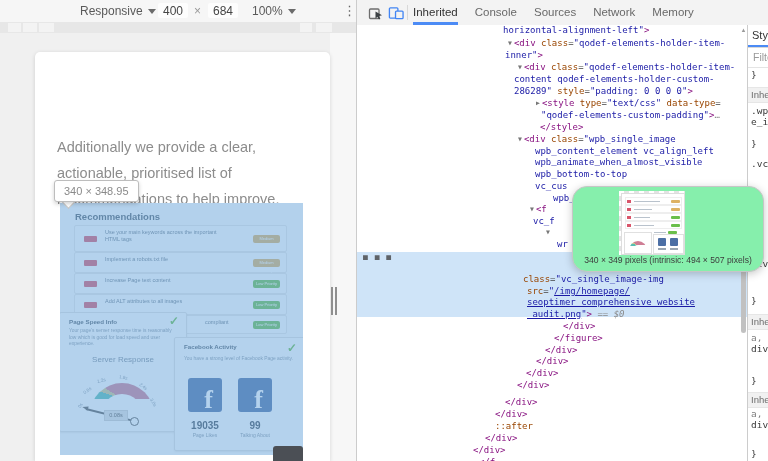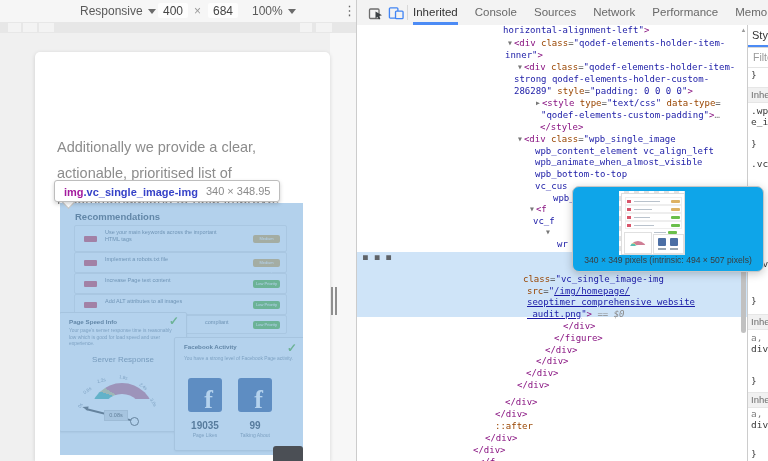--- a/index.html
+++ b/index.html
@@ -72,21 +72,21 @@
   .ct-at{color:#994500;}
   .ct-vl{color:#1a1aa6;}
   .ct-pl{color:#444;}
   .ct-lk{color:#1a1aa6;text-decoration:underline;}
   .ct-mt{color:#8a8a8a;font-style:italic;}
   .ct-el{color:#888;}
   .ct-ps{color:#994500;}
   #el-scroll-up{position:absolute;left:383px;top:2px;width:7px;font-size:6px;color:#9a9a9a;text-align:center;}
   #el-thumb{position:absolute;left:384px;top:215px;width:5px;height:93px;background:#c1c1c1;border-radius:3px;}
   
-  #img-preview{position:absolute;left:572px;top:186px;width:190px;height:84px;background:#0ea5e9;border:1px solid #c6c6c6;border-radius:7px;box-shadow:0 2px 8px rgba(0,0,0,.22);z-index:10;}
+  #img-preview{position:absolute;left:572px;top:186px;width:190px;height:84px;background:#86efac;border:1px solid #c6c6c6;border-radius:15px;box-shadow:0 2px 8px rgba(0,0,0,.22);z-index:10;}
   #checker{position:absolute;left:46px;top:4px;width:66px;height:64px;background-color:#fff;
     background-image:linear-gradient(45deg,#e3e3e3 25%,transparent 25%,transparent 75%,#e3e3e3 75%),linear-gradient(45deg,#e3e3e3 25%,transparent 25%,transparent 75%,#e3e3e3 75%);
     background-size:10px 10px;background-position:0 0,5px 5px;}
   #mini-shot{position:absolute;left:2px;top:2px;width:62px;height:60px;background:#fff;border:1px solid #ddd;}
   .m-row{position:absolute;left:3px;width:55px;height:6px;border:1px solid #eee;}
   .m-chip{position:absolute;left:1px;top:1.5px;width:4px;height:3px;background:#d9566b;}
   .m-line{position:absolute;left:8px;top:2.5px;width:26px;height:1.5px;background:#b9c2cc;}
   .m-pill{position:absolute;right:1px;top:1.5px;width:9px;height:3px;border-radius:1px;}
   .m-pill.medium{background:#ddb264;}
   .m-pill.low{background:#6abf4b;}
@@ -209,21 +209,20 @@
       <div class="fb-num" style="left:10px;top:82px">19035</div>
       <div class="fb-lab" style="left:4px;top:94px">Page Likes</div>
       <div class="fb-num" style="left:60px;top:82px">99</div>
       <div class="fb-lab" style="left:54px;top:94px">Talking About</div>
     </div>
   </div>
   <div id="audit-overlay"></div>
   <div id="dark-btn"></div>
 
   <div id="page-tooltip">
-    <span><span class="sel-tag">img</span><span class="sel-cls">.vc_single_image-img</span></span>
     <span class="sel-dim">340 × 348.95</span>
   </div>
   <div id="page-tooltip-arrow"></div>
 
   <div id="resize-handle">
       <i style="left:1px"></i>
       <i style="left:5px"></i>
     </div>
 
   <div id="panel-divider"></div>
@@ -236,34 +235,33 @@
     <svg class="tb-icon" style="left:31px" width="17" height="16" viewBox="0 0 17 16">
         <rect x="1.5" y="2.5" width="9" height="11" rx="1" fill="none" stroke="#4285f4" stroke-width="1.4"></rect>
         <rect x="8" y="6" width="8" height="8" rx="1" fill="#f3f3f3" stroke="#4285f4" stroke-width="1.4"></rect>
       </svg>
     <div id="tb-sep"></div>
     <div id="tab-strip">
         <div class="tab sel">Inherited</div>
         <div class="tab">Console</div>
         <div class="tab">Sources</div>
         <div class="tab">Network</div>
-        <div class="tab">Performance</div>
         <div class="tab">Memory</div>
       </div>
   </div>
 
   <div id="elements-panel">
     <div id="sel-highlight"></div>
     <div id="dots-btn">■ ■ ■</div>
     <div id="code-area">
         <div class="cl" style="left: 146px; top: 0px;"><span class="ct-vl">horizontal-alignment-left"</span><span class="ct-tg">&gt;</span></div>
         <div class="cl" style="left: 151px; top: 13px;"><span class="ct-ar">▼</span><span class="ct-tg">&lt;div</span><span class="ct-at"> class</span><span class="ct-pl">=</span><span class="ct-vl">"qodef-elements-holder-item-</span></div>
         <div class="cl" style="left: 148px; top: 25px;"><span class="ct-vl">inner"</span><span class="ct-tg">&gt;</span></div>
         <div class="cl" style="left: 161px; top: 37px;"><span class="ct-ar">▼</span><span class="ct-tg">&lt;div</span><span class="ct-at"> class</span><span class="ct-pl">=</span><span class="ct-vl">"qodef-elements-holder-item-</span></div>
-        <div class="cl" style="left: 157px; top: 49px;"><span class="ct-vl">strong qodef-elements-holder-custom-</span></div>
+        <div class="cl" style="left: 157px; top: 49px;"><span class="ct-vl">content qodef-elements-holder-custom-</span></div>
         <div class="cl" style="left: 157px; top: 61px;"><span class="ct-vl">286289"</span><span class="ct-at"> style</span><span class="ct-pl">=</span><span class="ct-vl">"padding: 0 0 0 0"</span><span class="ct-tg">&gt;</span></div>
         <div class="cl" style="left: 179px; top: 73px;"><span class="ct-ar">▶</span><span class="ct-tg">&lt;style</span><span class="ct-at"> type</span><span class="ct-pl">=</span><span class="ct-vl">"text/css"</span><span class="ct-at"> data-type</span><span class="ct-pl">=</span></div>
         <div class="cl" style="left: 184px; top: 85px;"><span class="ct-vl">"qodef-elements-custom-padding"</span><span class="ct-tg">&gt;</span><span class="ct-el">…</span></div>
         <div class="cl" style="left: 183px; top: 97px;"><span class="ct-tg">&lt;/style&gt;</span></div>
         <div class="cl" style="left: 161px; top: 109px;"><span class="ct-ar">▼</span><span class="ct-tg">&lt;div</span><span class="ct-at"> class</span><span class="ct-pl">=</span><span class="ct-vl">"wpb_single_image</span></div>
         <div class="cl" style="left: 178px; top: 121px;"><span class="ct-vl">wpb_content_element vc_align_left</span></div>
         <div class="cl" style="left: 178px; top: 133px; font-family: Liberation Mono, monospace;"><span class="ct-vl">wpb_animate_when_almost_visible</span></div>
         <div class="cl" style="left: 178px; top: 144px;"><span class="ct-vl">wpb_bottom-to-top</span></div>
         <div class="cl" style="left: 178px; top: 156px;"><span class="ct-vl">vc_cus</span></div>
         <div class="cl" style="left: 196px; top: 168px;"><span class="ct-vl">wpb_st</span></div>

